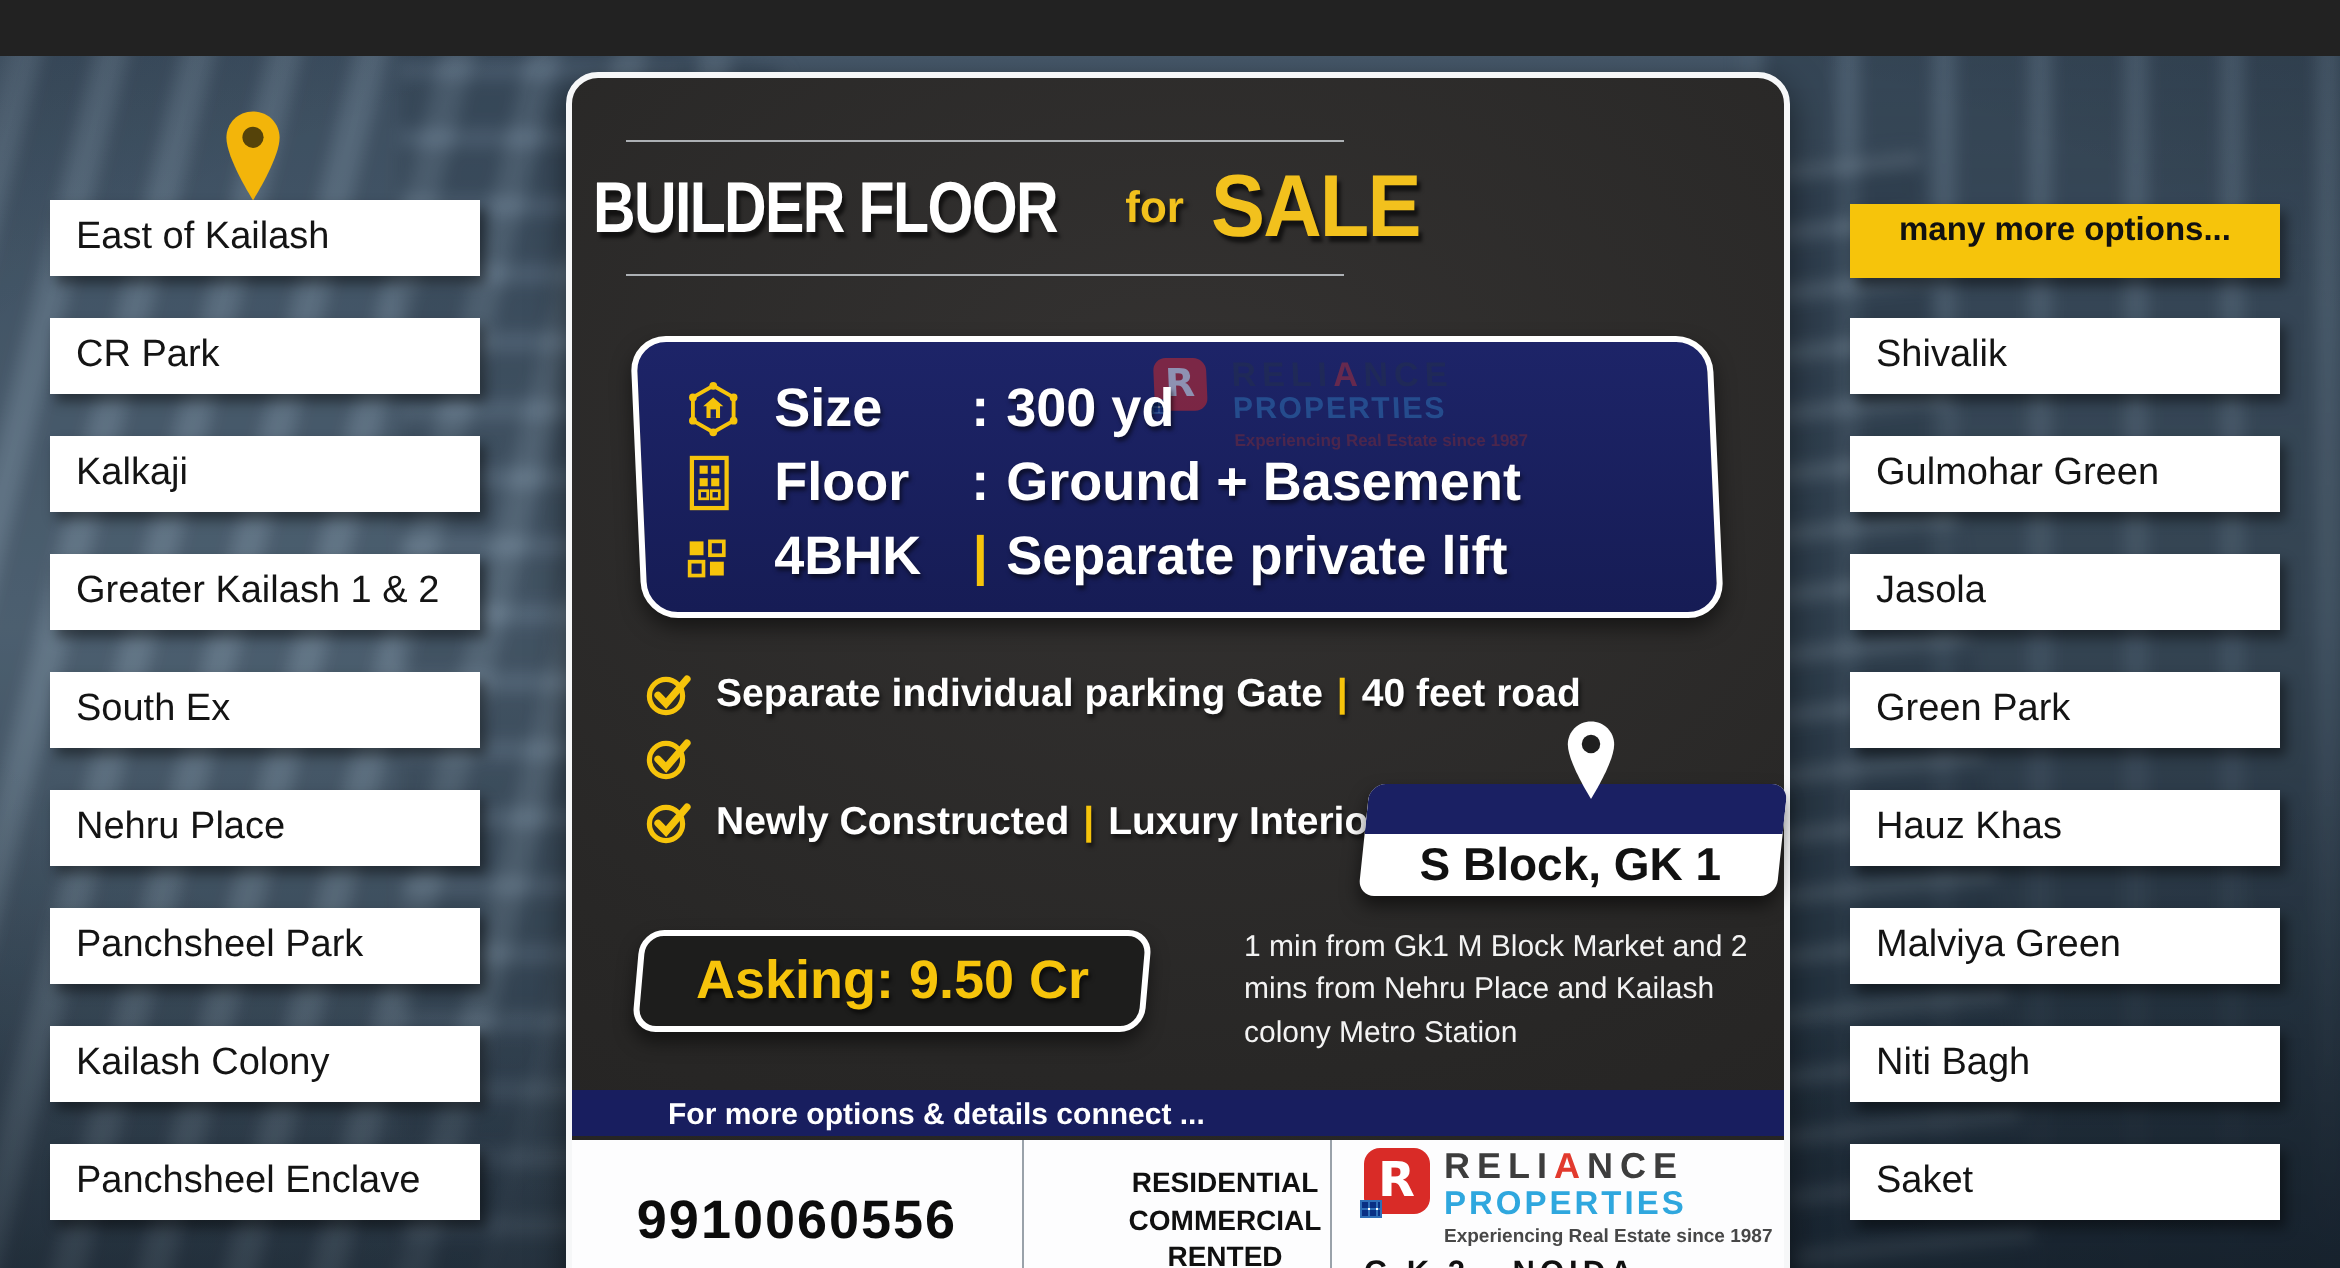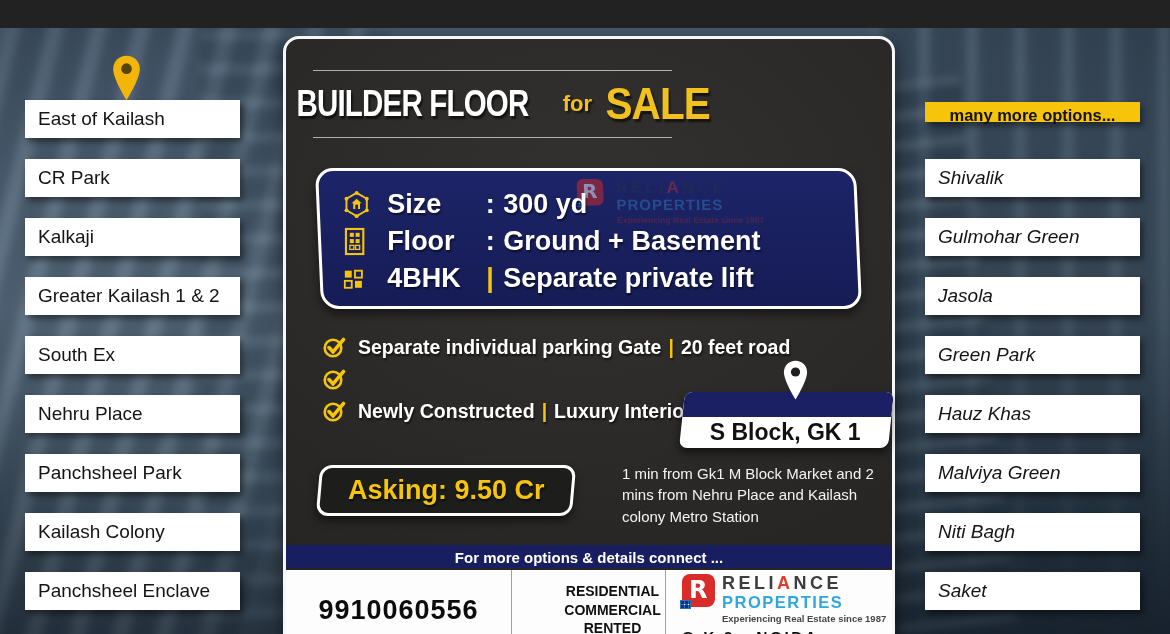--- a/index.html
+++ b/index.html
@@ -20,23 +20,23 @@
       background:repeating-linear-gradient(0deg,rgba(160,180,200,.18) 0 10px,rgba(25,38,52,.4) 10px 34px);opacity:.5;}
   .b4{left:880px;top:60px;width:120px;height:580px;transform:rotate(-6deg);
       background:repeating-linear-gradient(0deg,rgba(190,205,215,.25) 0 8px,rgba(30,44,58,.5) 8px 30px);opacity:.55;}
   .vignette{position:absolute;inset:0;background:radial-gradient(120% 95% at 50% 38%,rgba(0,0,0,0) 45%,rgba(8,14,22,.55) 100%);}
 
   
   .loc{position:absolute;width:215px;height:38px;background:#fff;color:#141414;
        font-size:19px;font-weight:500;line-height:38px;padding-left:13px;
        box-shadow:3px 4px 6px rgba(0,0,0,.45);white-space:nowrap;}
   .left .loc{left:25px;}
-  .right .loc{left:925px;font-style:italic;}
+  .right .loc{left:925px;}
   .pin-left{position:absolute;left:111px;top:26px;width:31px;height:50px;}
-  .more-badge{position:absolute;left:925px;top:74px;width:215px;height:20px;background:#f6c40b;
+  .more-badge{position:absolute;left:925px;top:74px;width:215px;height:37px;background:#f6c40b;
        color:#111;font-size:16.5px;font-weight:800;text-align:center;line-height:27px;
        box-shadow:3px 4px 6px rgba(0,0,0,.45);}
 
   
   .card{position:absolute;left:283px;top:8px;width:612px;height:617px;
         border:3px solid #f6f7f8;border-radius:16px;
         background:radial-gradient(120% 90% at 50% 28%,#343231 0%,#282726 60%,#232221 100%);
         box-shadow:0 6px 18px rgba(0,0,0,.55);}
 
   .title-block{position:absolute;left:27px;top:31px;width:359px;height:68px;
@@ -91,21 +91,21 @@
   .asking{position:absolute;left:32px;top:426px;width:256px;height:51px;
         transform:skewX(-5deg);background:#1d1d1c;border:3px solid #fff;border-radius:12px;
         display:flex;align-items:center;justify-content:center;box-shadow:0 5px 9px rgba(0,0,0,.5);}
   .asking span{transform:skewX(5deg);font-size:27px;font-weight:800;color:#f6c40b;
         text-shadow:1px 2px 2px rgba(0,0,0,.6);white-space:nowrap;}
 
   .note{position:absolute;left:336px;top:424px;width:258px;margin:0;
         font-size:15px;line-height:1.42;color:#f3f3f3;}
 
   .connect{position:absolute;left:0;right:0;top:506px;height:23px;background:#181e5f;
-        color:#fff;font-size:15px;font-weight:700;text-align:center;line-height:25px;}
+        color:#fff;font-size:15px;font-weight:700;line-height:25px;padding-left:48px;}
 
   
   .cfooter{position:absolute;left:0;right:0;top:531px;bottom:0;background:#fdfdfe;
         border-radius:0 0 13px 13px;display:flex;align-items:stretch;}
   .fc1{flex:0 0 225px;display:flex;flex-direction:column;align-items:center;justify-content:center;}
   .crow{display:flex;align-items:center;gap:8px;}
   .phone-ic{width:22px;height:22px;border-radius:5px;background:#169a43;display:flex;
         align-items:center;justify-content:center;}
   .cname{font-size:19px;font-weight:800;color:#101010;white-space:nowrap;}
   .cphone{font-size:27px;font-weight:800;color:#0c0c0c;letter-spacing:1px;margin-top:1px;}
@@ -239,21 +239,21 @@
         </div>
       </div>
     </div>
 
     <div class="features">
       <div class="feat">
         <svg width="24" height="24" viewBox="0 0 24 24">
           <circle cx="11" cy="13" r="8.3" fill="none" stroke="#f6c40b" stroke-width="2.6"></circle>
           <path d="M7 12.6l4 4.2L21.5 4.5" fill="none" stroke="#f6c40b" stroke-width="3.6" stroke-linecap="round"></path>
         </svg>
-        <p><span>Separate individual parking Gate</span><span class="pipe">|</span><span>20 feet road</span></p>
+        <p><span>Separate individual parking Gate</span><span class="pipe">|</span><span>40 feet road</span></p>
       </div>
       <div class="feat">
         <svg width="24" height="24" viewBox="0 0 24 24">
           <circle cx="11" cy="13" r="8.3" fill="none" stroke="#f6c40b" stroke-width="2.6"></circle>
           <path d="M7 12.6l4 4.2L21.5 4.5" fill="none" stroke="#f6c40b" stroke-width="3.6" stroke-linecap="round"></path>
         </svg>
       </div>
       <div class="feat">
         <svg width="24" height="24" viewBox="0 0 24 24">
           <circle cx="11" cy="13" r="8.3" fill="none" stroke="#f6c40b" stroke-width="2.6"></circle>

